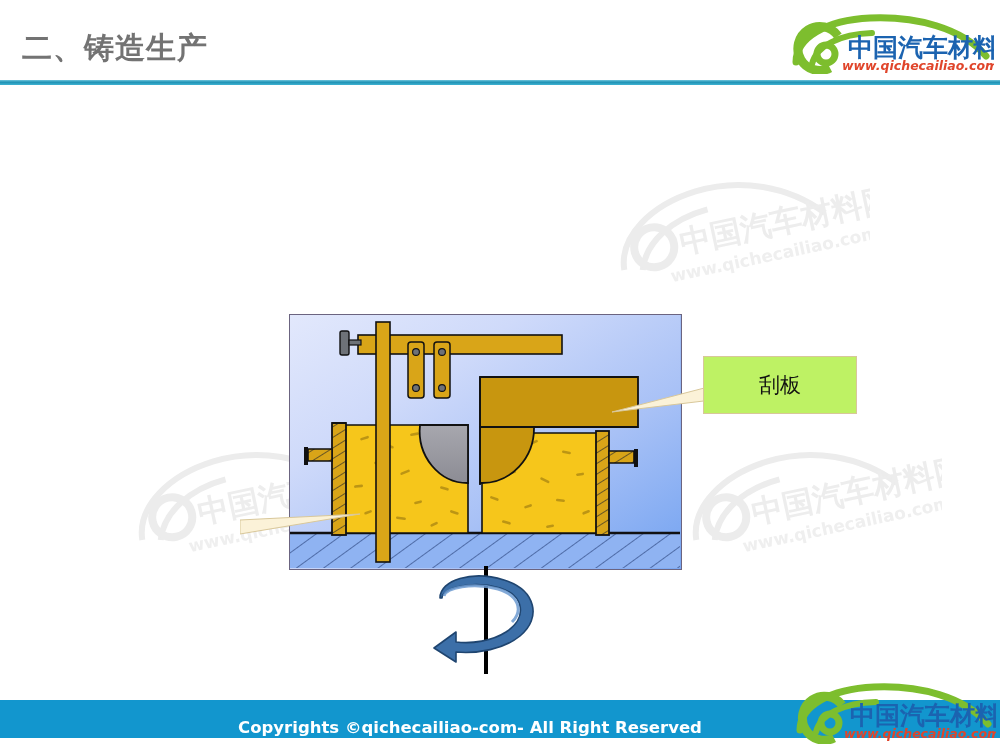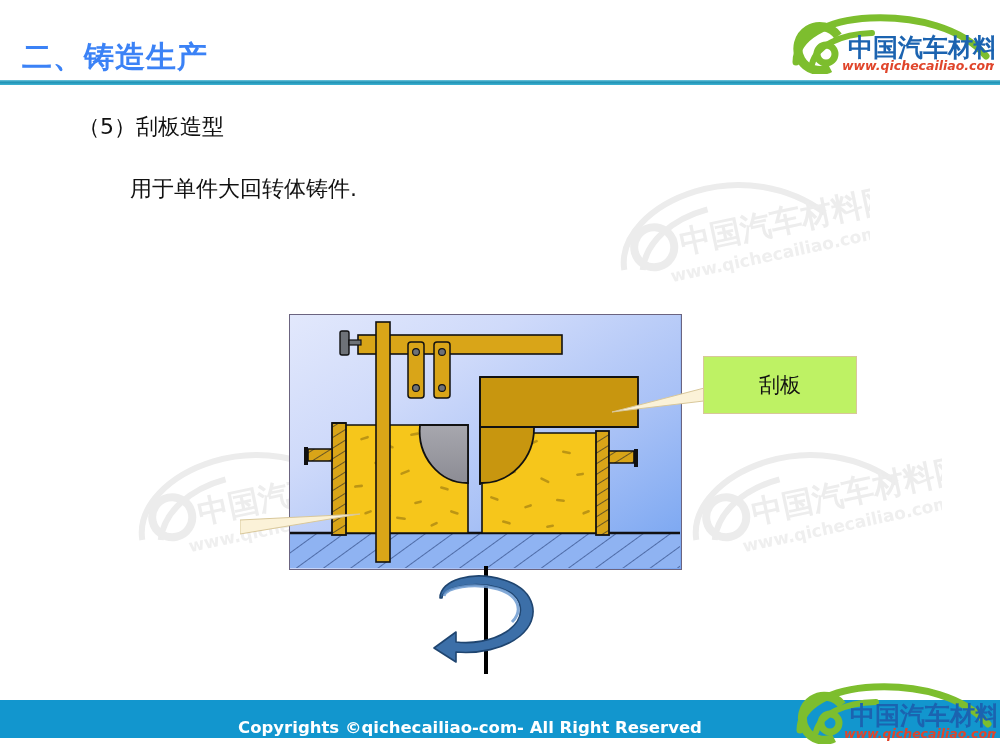--- a/index.html
+++ b/index.html
@@ -11,24 +11,23 @@
   }
   .slide{position:absolute;inset:0;background:#fff;overflow:hidden;}
 
   
   .wm{position:absolute;opacity:1;pointer-events:none;z-index:1;}
   .wm svg{display:block;}
 
   
   .header-title{
     position:absolute;left:22px;top:28px;
-    font-size:30px;font-weight:bold;color:#3b82f6;
+    font-size:30px;font-weight:bold;color:#737373;
     letter-spacing:1px;white-space:nowrap;z-index:5;
     font-family:"DejaVu Sans","Liberation Sans",sans-serif;
-    margin-top:9px;
   }
   .header-rule{
     position:absolute;left:0;top:80px;width:1000px;height:5px;z-index:5;
     background:linear-gradient(to bottom,#6fc6dd 0%,#1f92b5 45%,#3fb3d2 100%);
   }
   .header-logo{position:absolute;left:786px;top:12px;width:208px;height:62px;z-index:6;}
 
   
   .line1{
     position:absolute;left:78px;top:112px;
@@ -129,22 +128,20 @@
     <svg width="208" height="62" viewBox="0 0 208 62">
       <path d="M10,50 C10,26 40,8 84,6 C130,4 176,16 200,44" fill="none" stroke="#7DBE2E" stroke-width="7" stroke-linecap="round"></path>
       <path d="M26,52 C30,34 54,22 86,21" fill="none" stroke="#7DBE2E" stroke-width="6" stroke-linecap="round"></path>
       <path d="M44,56 A22,22 0 1,1 52,24" fill="none" stroke="#7DBE2E" stroke-width="9"></path>
       <circle cx="40" cy="42" r="9" fill="none" stroke="#7DBE2E" stroke-width="7"></circle>
       <text x="62" y="44" fill="#1B63B0" font-size="25" font-weight="bold" font-family="DejaVu Sans, sans-serif">中国汽车材料网</text>
       <text x="56" y="58" fill="#E0452B" font-size="12.5" font-weight="bold" font-style="italic" font-family="DejaVu Sans, sans-serif">www.qichecailiao.com</text>
     </svg>
   </div>
 
-  <div class="line1">（5）刮板造型</div>
-  <div class="line2">用于单件大回转体铸件.</div>
 
   <div class="figure">
     <svg width="390" height="253" viewBox="0 0 390 253">
       <defs>
         <linearGradient id="bgGrad" x1="0" y1="0" x2="1" y2="1">
           <stop offset="0%" stop-color="#E2E8FC"></stop>
           <stop offset="30%" stop-color="#CFDAFA"></stop>
           <stop offset="65%" stop-color="#A8C1F6"></stop>
           <stop offset="100%" stop-color="#74A3F1"></stop>
         </linearGradient>

